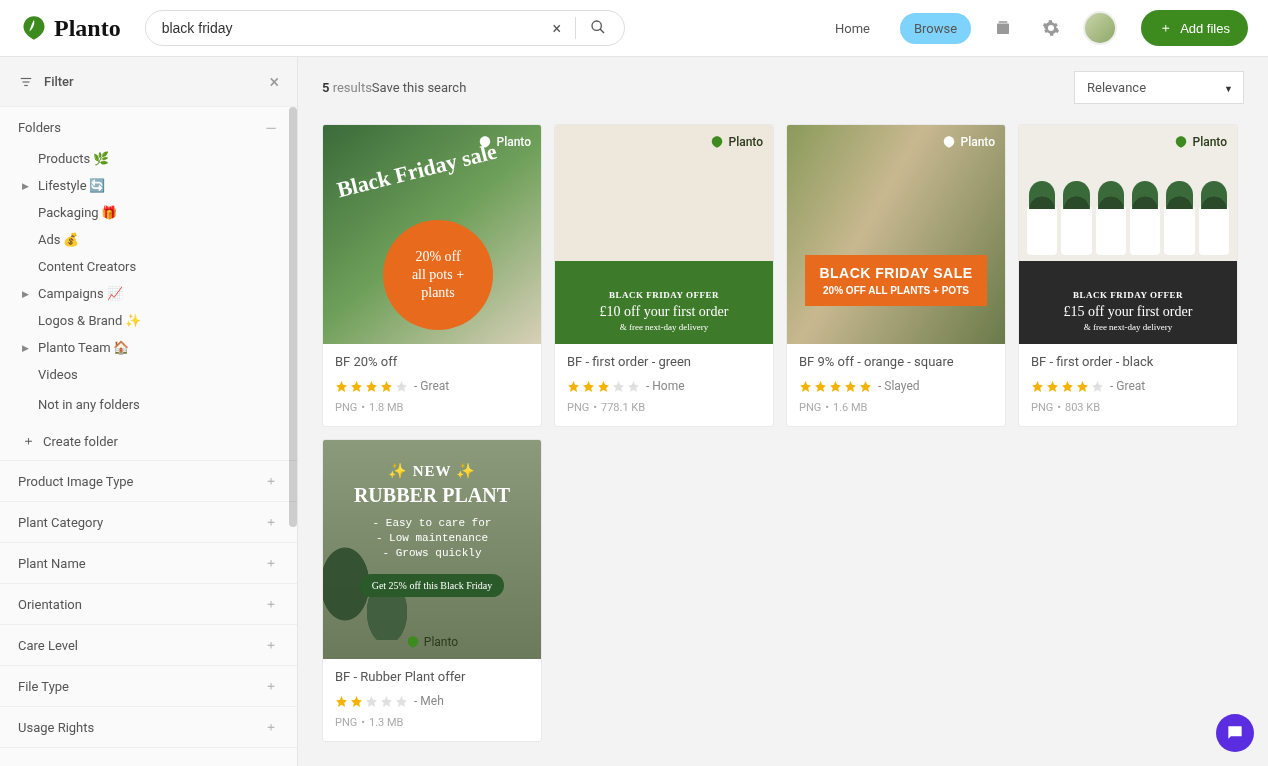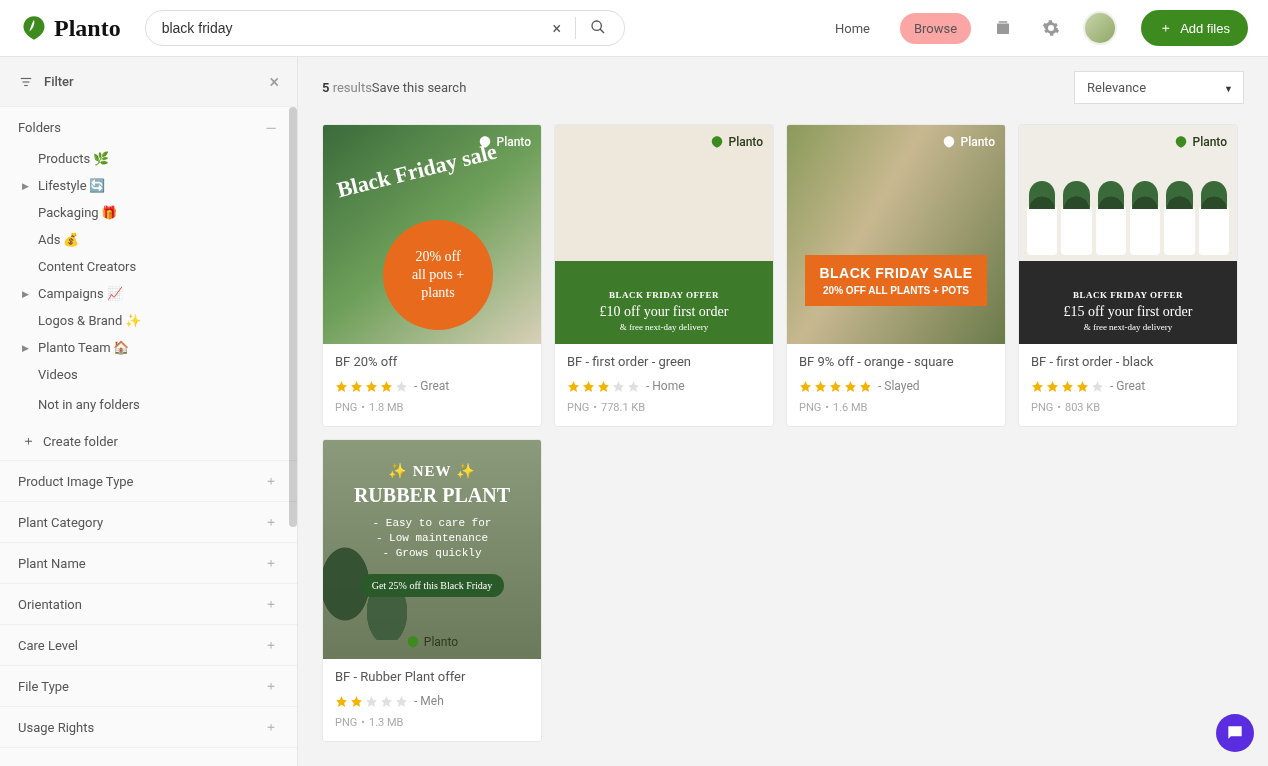--- a/index.html
+++ b/index.html
@@ -10,21 +10,21 @@
 .logo { display: flex; align-items: center; gap: 6px; }
 .logo-leaf { width: 28px; height: 28px; }
 .logo-text { font-size: 24px; font-weight: 600; color: #111; font-family: Georgia, serif; }
 .search-wrap { display: flex; align-items: center; border: 1px solid #ddd; border-radius: 24px; height: 36px; width: 480px; padding: 0 8px 0 16px; margin-left: 8px; }
 .search-input { flex: 1; border: none; outline: none; font-size: 14px; color: #333; background: transparent; }
 .search-clear { width: 28px; text-align: center; cursor: pointer; color: #555; font-size: 16px; }
 .search-divider { width: 1px; height: 22px; background: #ddd; margin: 0 4px; }
 .search-go { width: 36px; text-align: center; cursor: pointer; }
 .header-spacer { flex: 1; }
 .nav-link { font-size: 13px; color: #555; padding: 8px 14px; cursor: pointer; }
-.nav-link.active { background: #fca5a5; border-radius: 16px; }
+.nav-link.active { background: #7dd3fc; border-radius: 16px; }
 .header-icon { width: 32px; height: 32px; display: flex; align-items: center; justify-content: center; color: #888; cursor: pointer; }
 .avatar { width: 34px; height: 34px; border-radius: 50%; background: linear-gradient(135deg,#c8d4a8,#8fa868); border: 2px solid #eee; cursor: pointer; }
 .add-btn { background: #3d8b1f; color: #fff; border: none; border-radius: 20px; padding: 9px 18px; font-size: 13px; font-weight: 500; cursor: pointer; display: inline-flex; align-items: center; gap: 8px; margin-left: 8px; }
 
 
 .layout { display: flex; height: calc(100vh - 57px); }
 .sidebar { width: 298px; border-right: 1px solid #e5e5e5; overflow-y: auto; background: #fafafa; position: relative; }
 .sidebar-scroll-thumb { position: absolute; right: 0; top: 50px; width: 8px; height: 420px; background: rgba(0,0,0,0.18); border-radius: 4px; }
 
 .filter-header { display: flex; align-items: center; justify-content: space-between; padding: 14px 18px; border-bottom: 1px solid #eee; background: #f5f5f5; }

